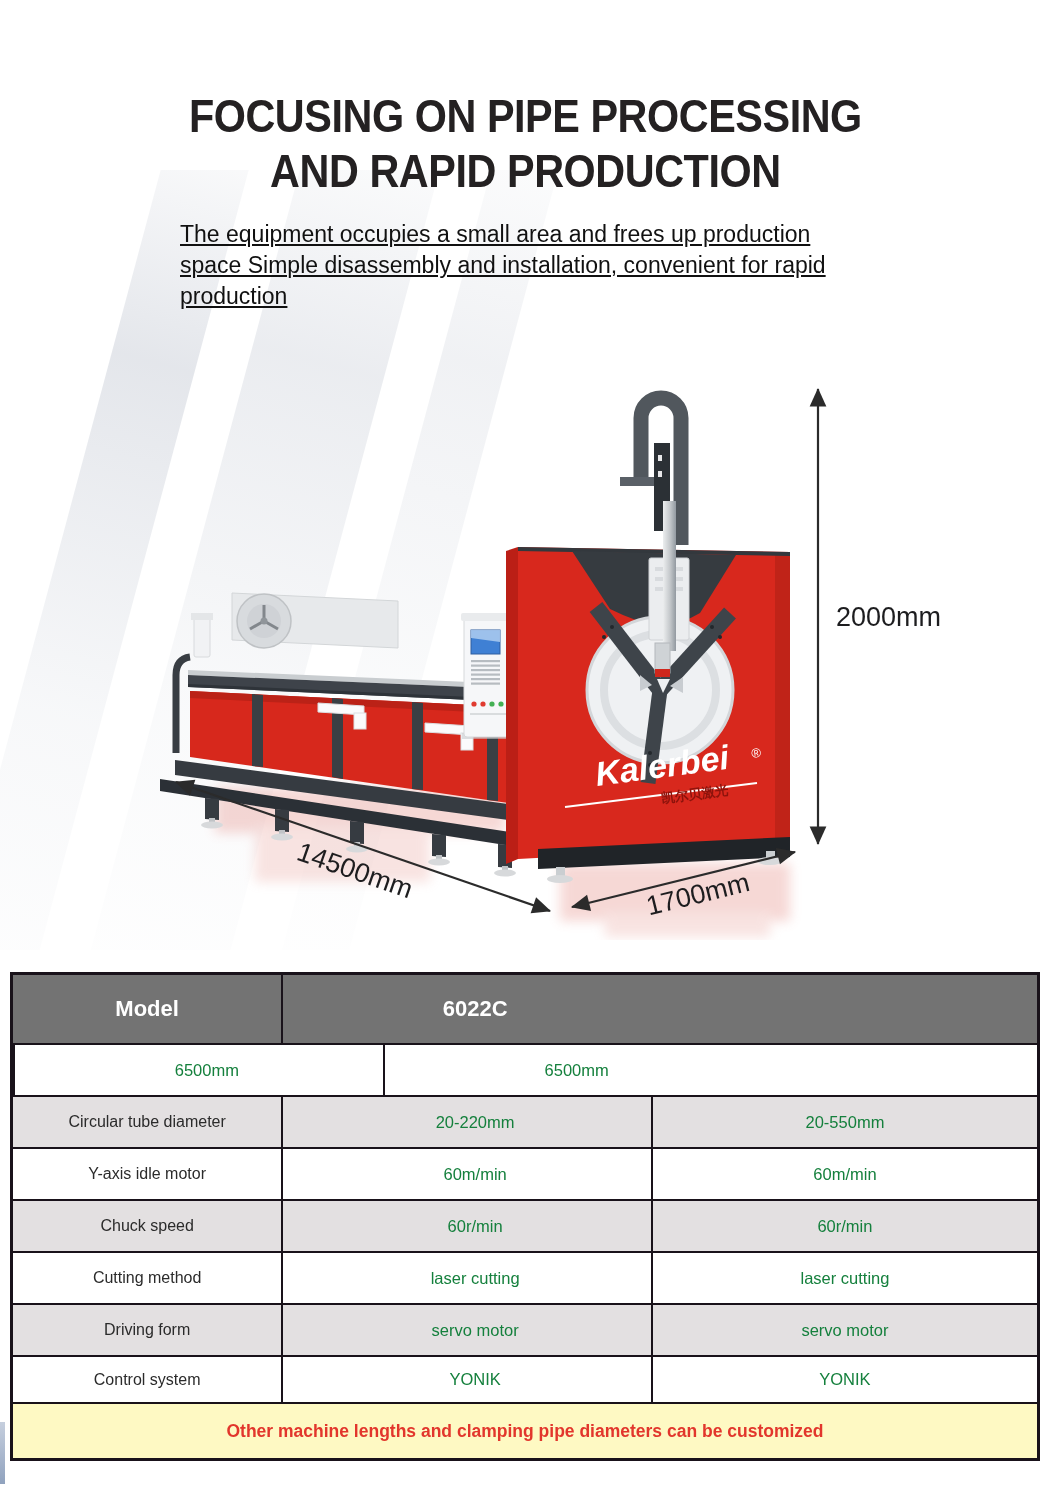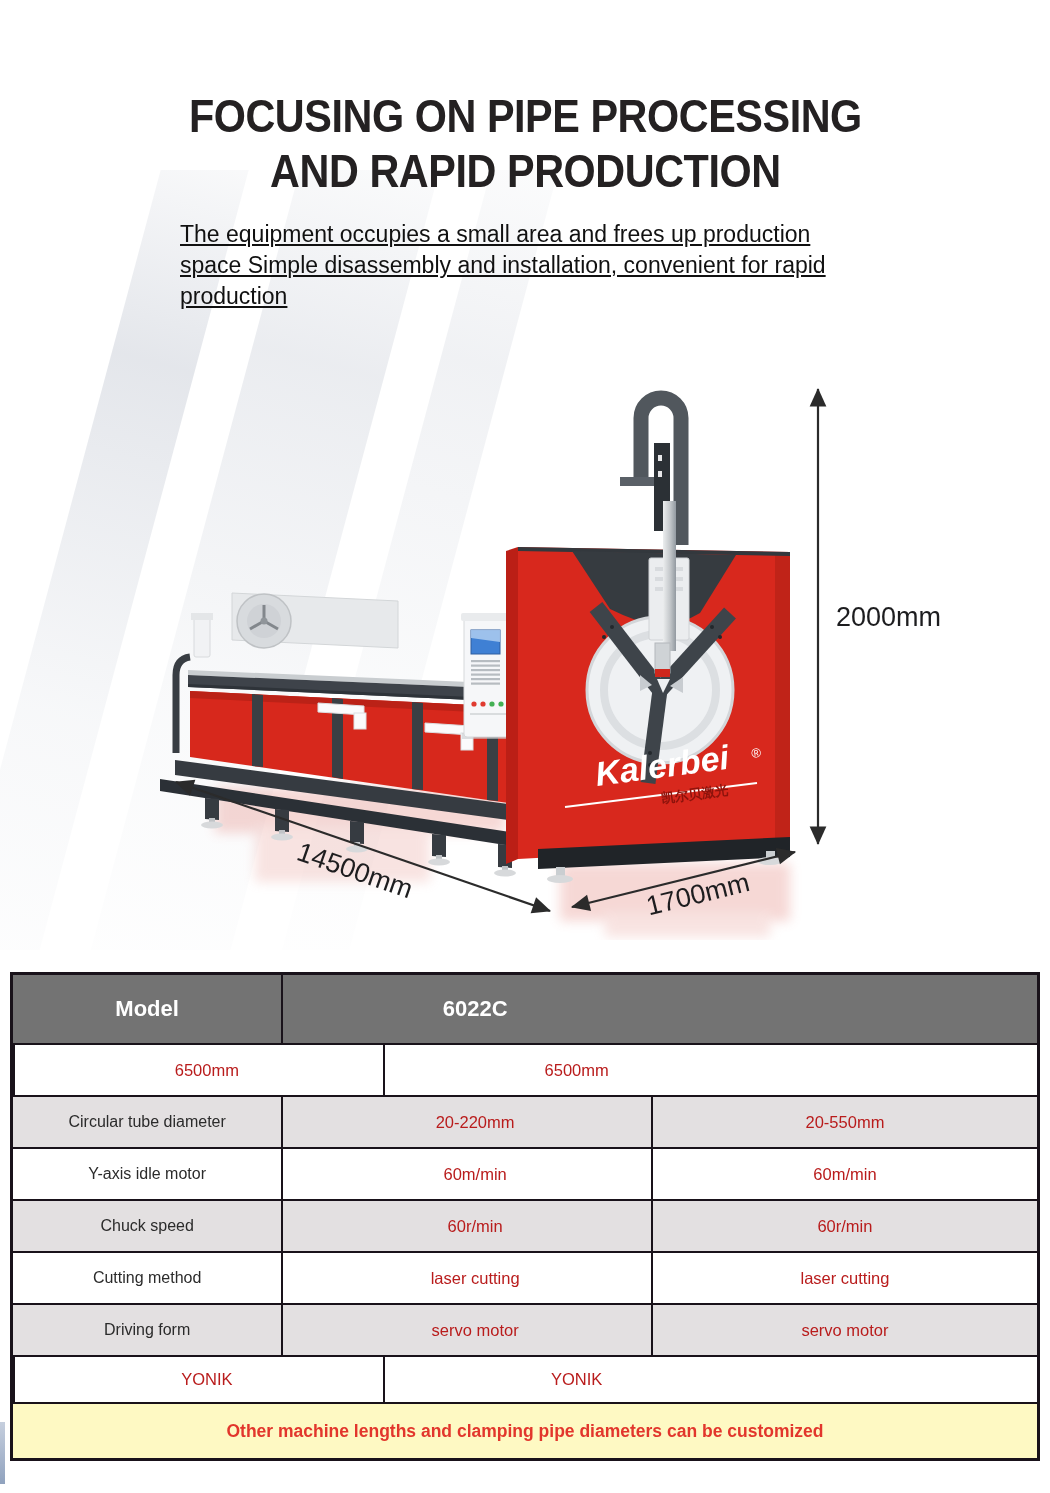--- a/index.html
+++ b/index.html
@@ -29,21 +29,21 @@
   .tr + .tr{border-top:2px solid #19121a;}
   .td{display:flex;align-items:center;justify-content:center;box-sizing:border-box;}
   .c1{width:26.2%;}
   .c2{width:36.1%;border-left:2px solid #19121a;padding-left:16px;}
   .c3{width:37.7%;border-left:2px solid #19121a;}
   .thead{height:68px;background:#737373;}
   .thead .td{color:#ffffff;font-weight:bold;font-size:22px;}
   .row{height:50px;background:#fff;}
   .row.alt{background:#e3e0e1;}
   .row .c1{font-size:16px;color:#2b2b2b;}
-  .row .c2,.row .c3{font-size:16.5px;color:#b91c1c;}
+  .row .c2,.row .c3{font-size:16.5px;color:#15803d;}
   .row.last{height:45px;}
   .tfoot{height:54px;background:#fef9c3;display:flex;align-items:center;justify-content:center;
          color:#e2362c;font-weight:bold;font-size:17.5px;}
   .edge-bar{position:absolute;left:0;top:1422px;width:5px;height:62px;
          background:linear-gradient(180deg,#c6cfde,#90a2be);}
 </style>
 </head>
 <body>
 
 <div class="page">
@@ -265,20 +265,21 @@
       <div class="td c1">Cutting method</div>
       <div class="td c2">laser cutting</div>
       <div class="td c3">laser cutting</div>
     </div>
     <div class="tr row alt">
       <div class="td c1">Driving form</div>
       <div class="td c2">servo motor</div>
       <div class="td c3">servo motor</div>
     </div>
     <div class="tr row last">
+      <div class="td c1">Control system</div>
       <div class="td c2">YONIK</div>
       <div class="td c3">YONIK</div>
     </div>
     <div class="tr tfoot">Other machine lengths and clamping pipe diameters can be customized</div>
   </div>
 
   <div class="edge-bar"></div>
 </div>
 
 </body></html>

